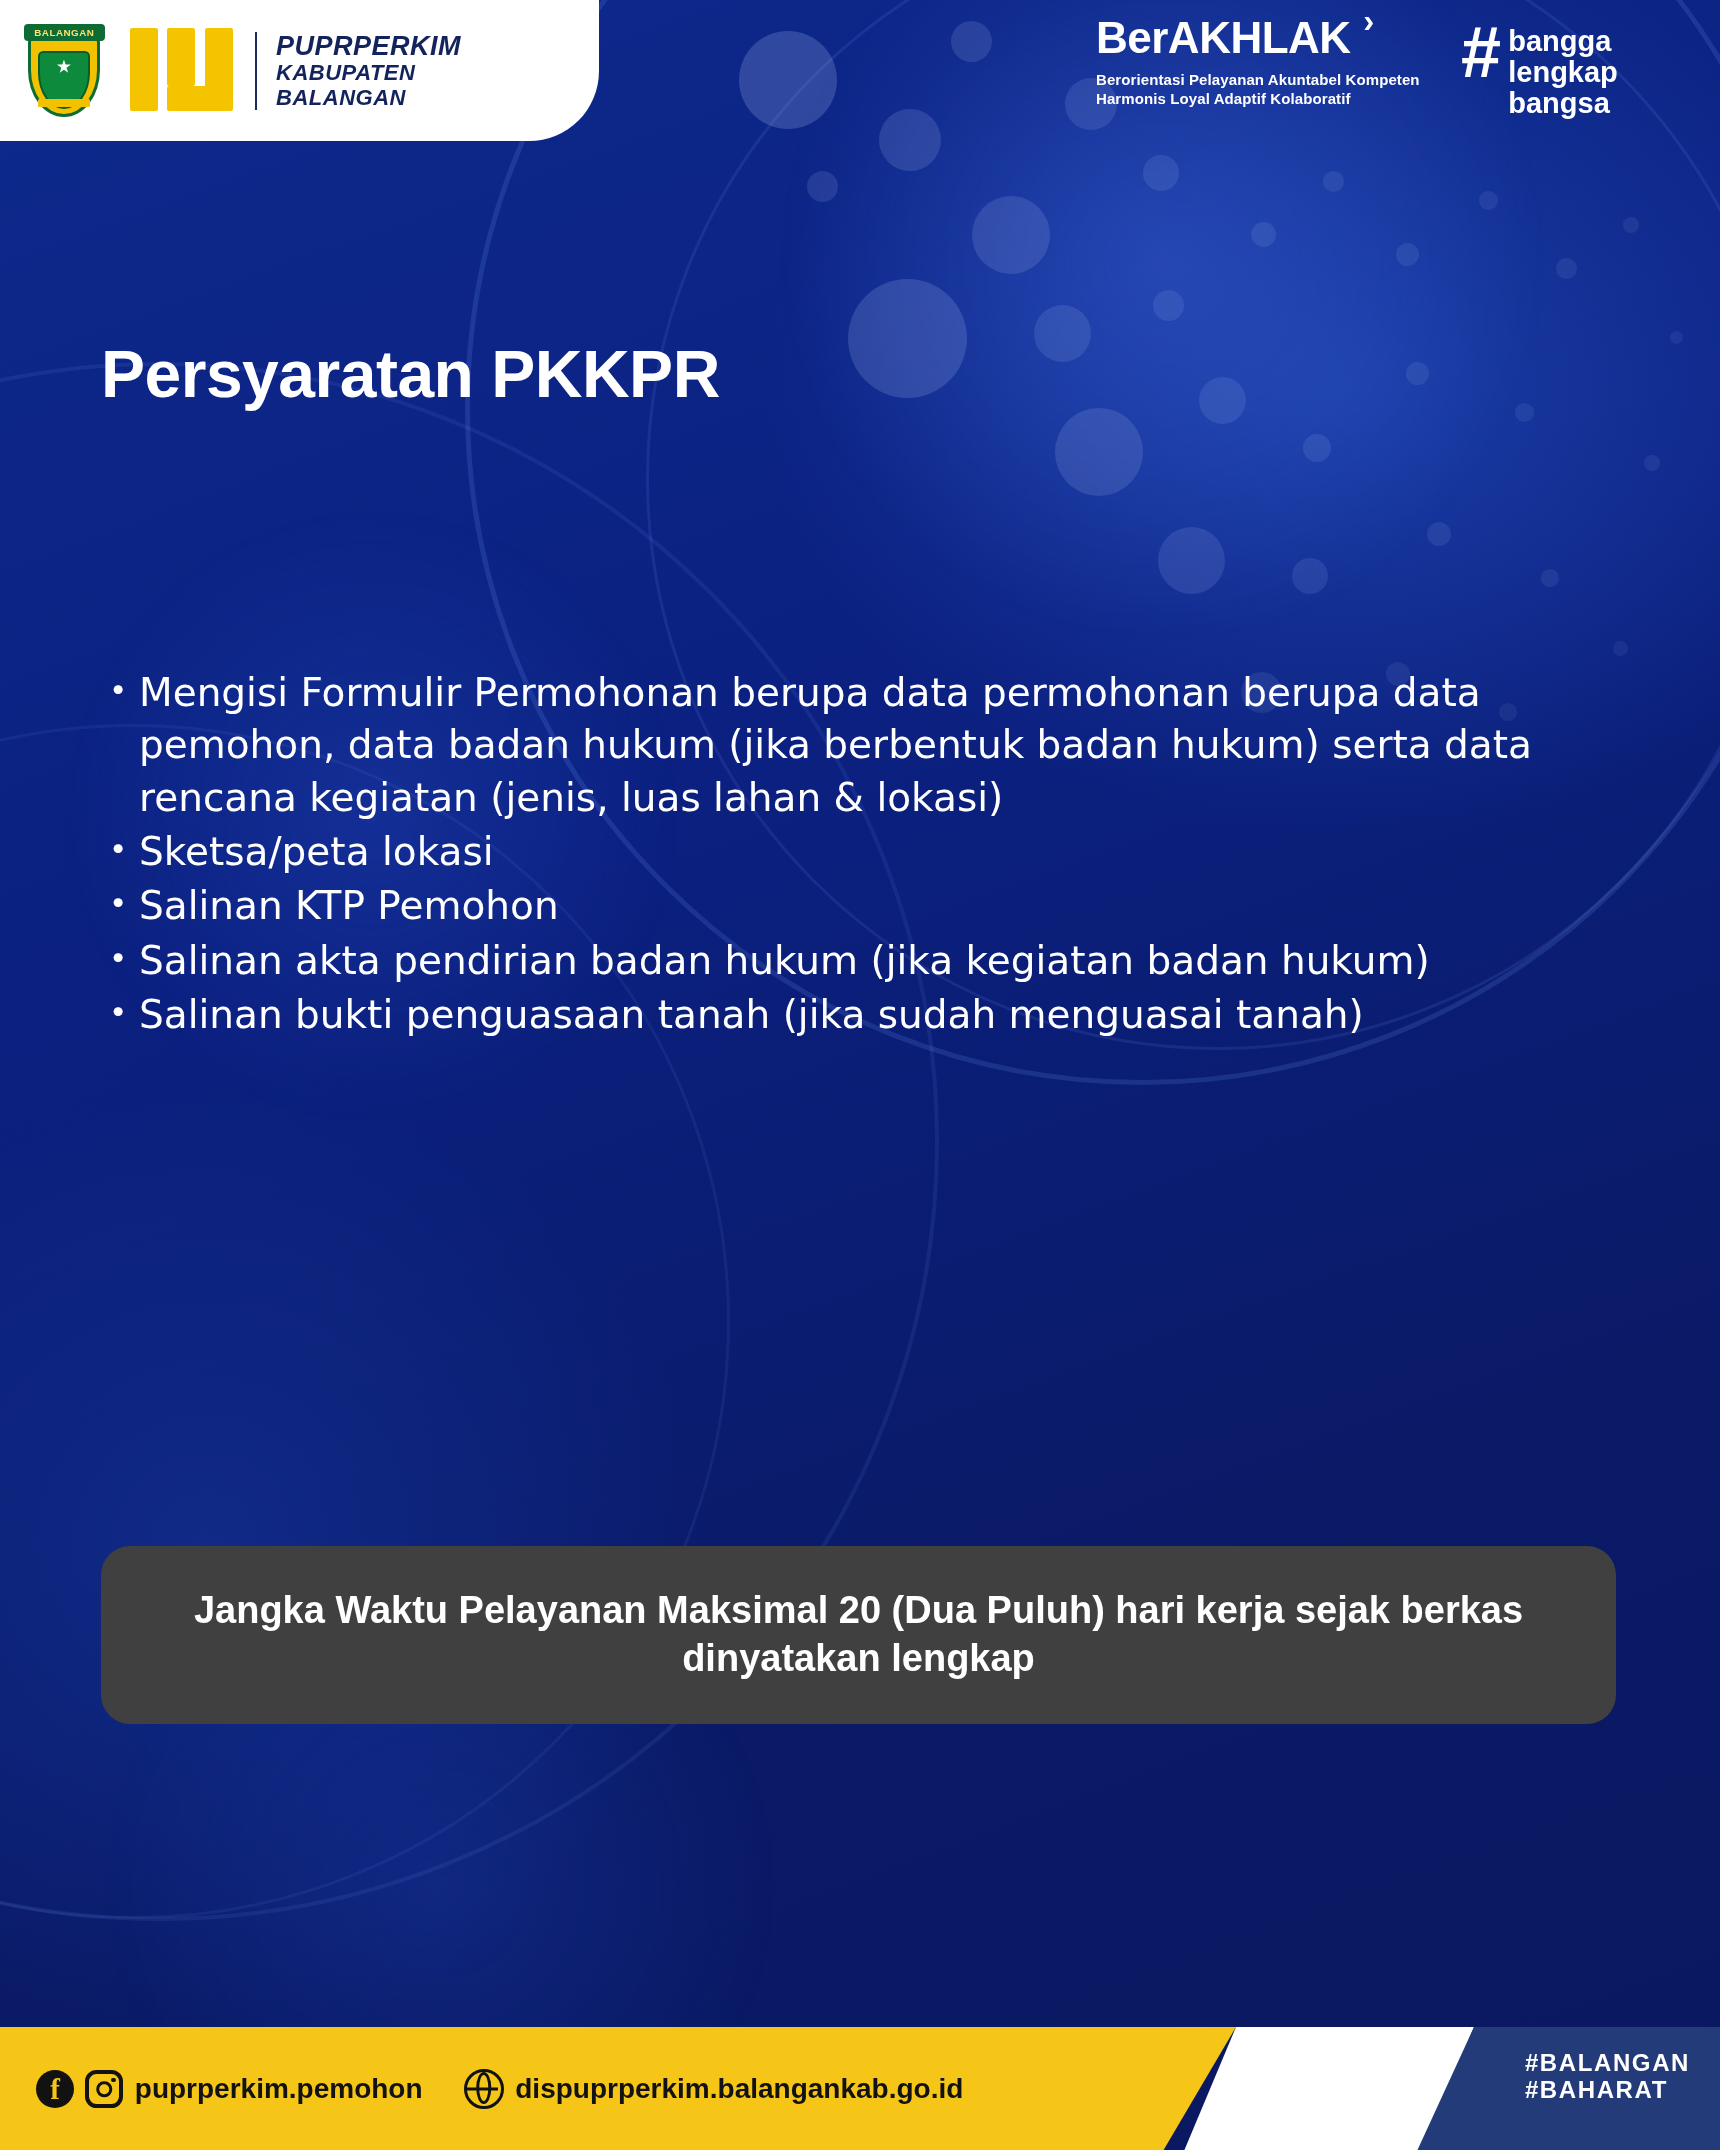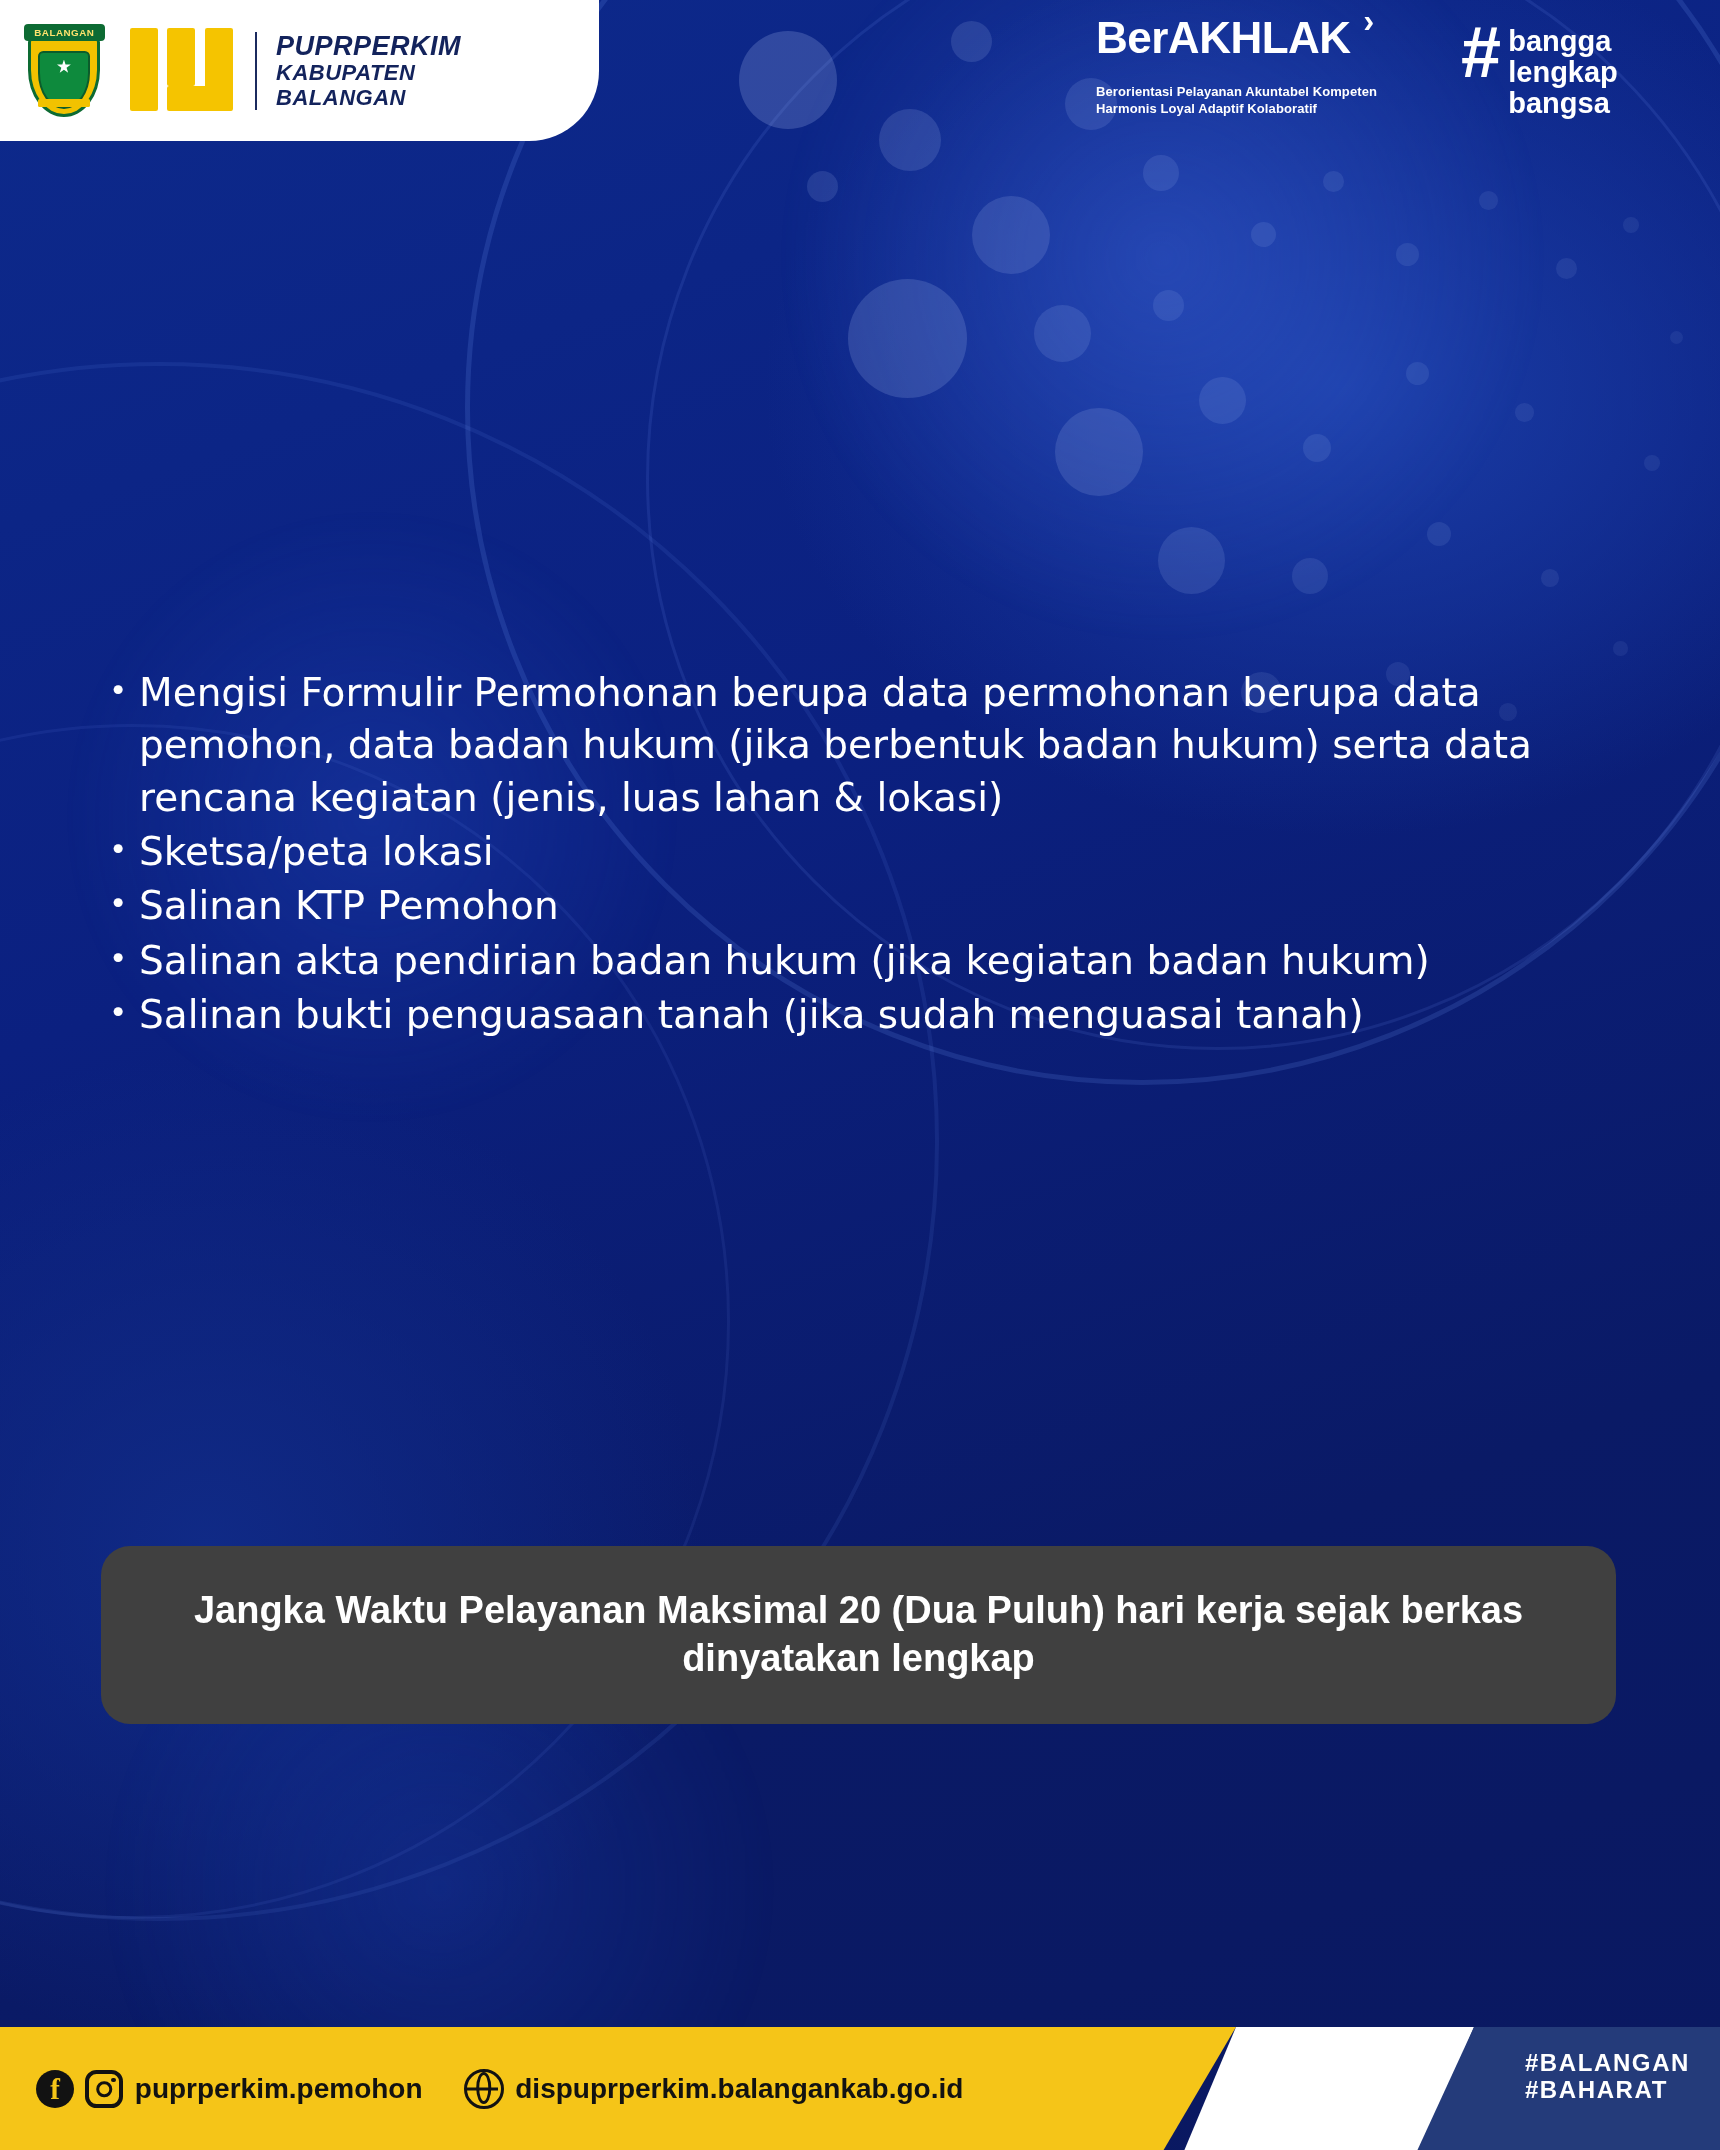--- a/index.html
+++ b/index.html
@@ -166,24 +166,24 @@
     display: inline-block;
   }
   .berakhlak .main .arrow {
     position: absolute;
     right: -23px;
     top: -11.4px;
     font-size: 33px;
     font-weight: bold;
   }
   .berakhlak .sub {
-    font-size: 13px;
+    font-size: 15px;
     font-weight: bold;
     line-height: 1.28;
-    margin-top: 21px;
+    margin-top: 7px;
     letter-spacing: 0.1px;
   }
 
   .bangga {
     position: absolute;
     left: 1461px;
     top: 22px;
     display: flex;
     align-items: flex-start;
     color: #fff;
@@ -472,20 +472,21 @@
 <div class="bangga">
   <div class="hash">#</div>
   <div class="words">
     <div>bangga</div>
     <div>lengkap</div>
     <div>bangsa</div>
   </div>
 </div>
 
 <div class="title">
+  <div>Persyaratan PKKPR</div>
 </div>
 
 <div class="req-list">
   <div class="req-item">
     <div class="req-bullet">•</div>
     <div class="req-text">Mengisi Formulir Permohonan berupa data permohonan berupa data pemohon, data badan hukum (jika berbentuk badan hukum) serta data rencana kegiatan (jenis, luas lahan &amp; lokasi)</div>
   </div>
   <div class="req-item">
     <div class="req-bullet">•</div>
     <div class="req-text">Sketsa/peta lokasi</div>

